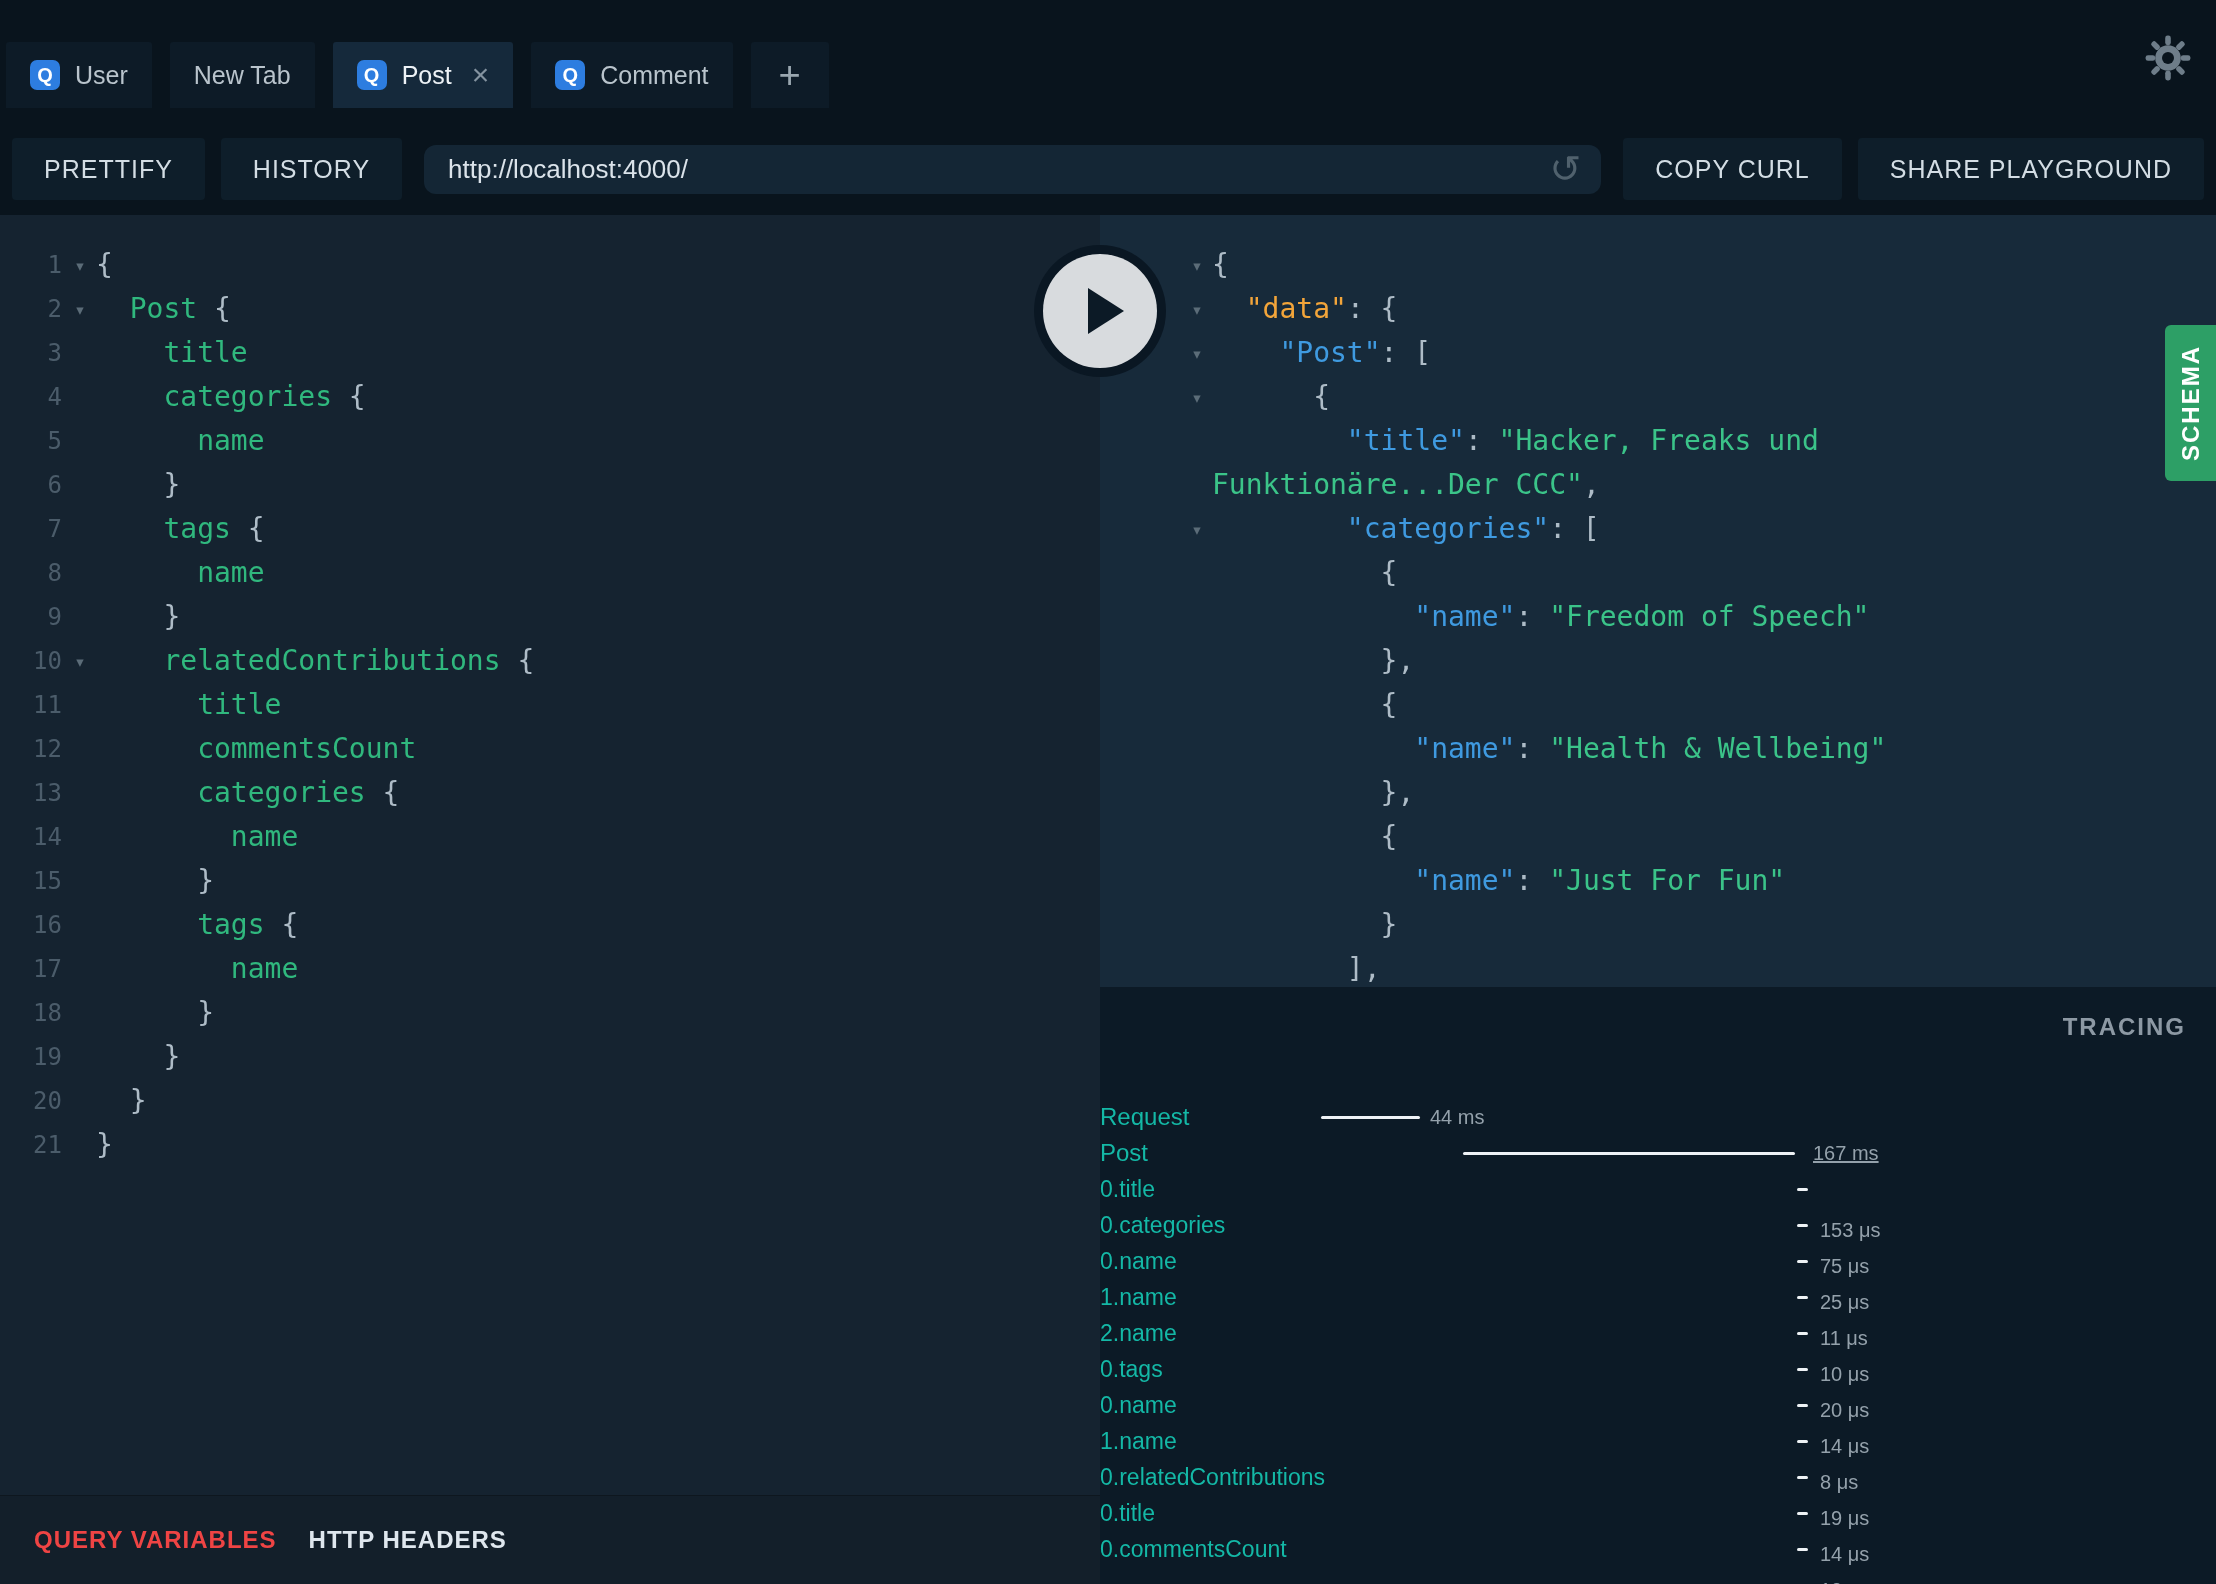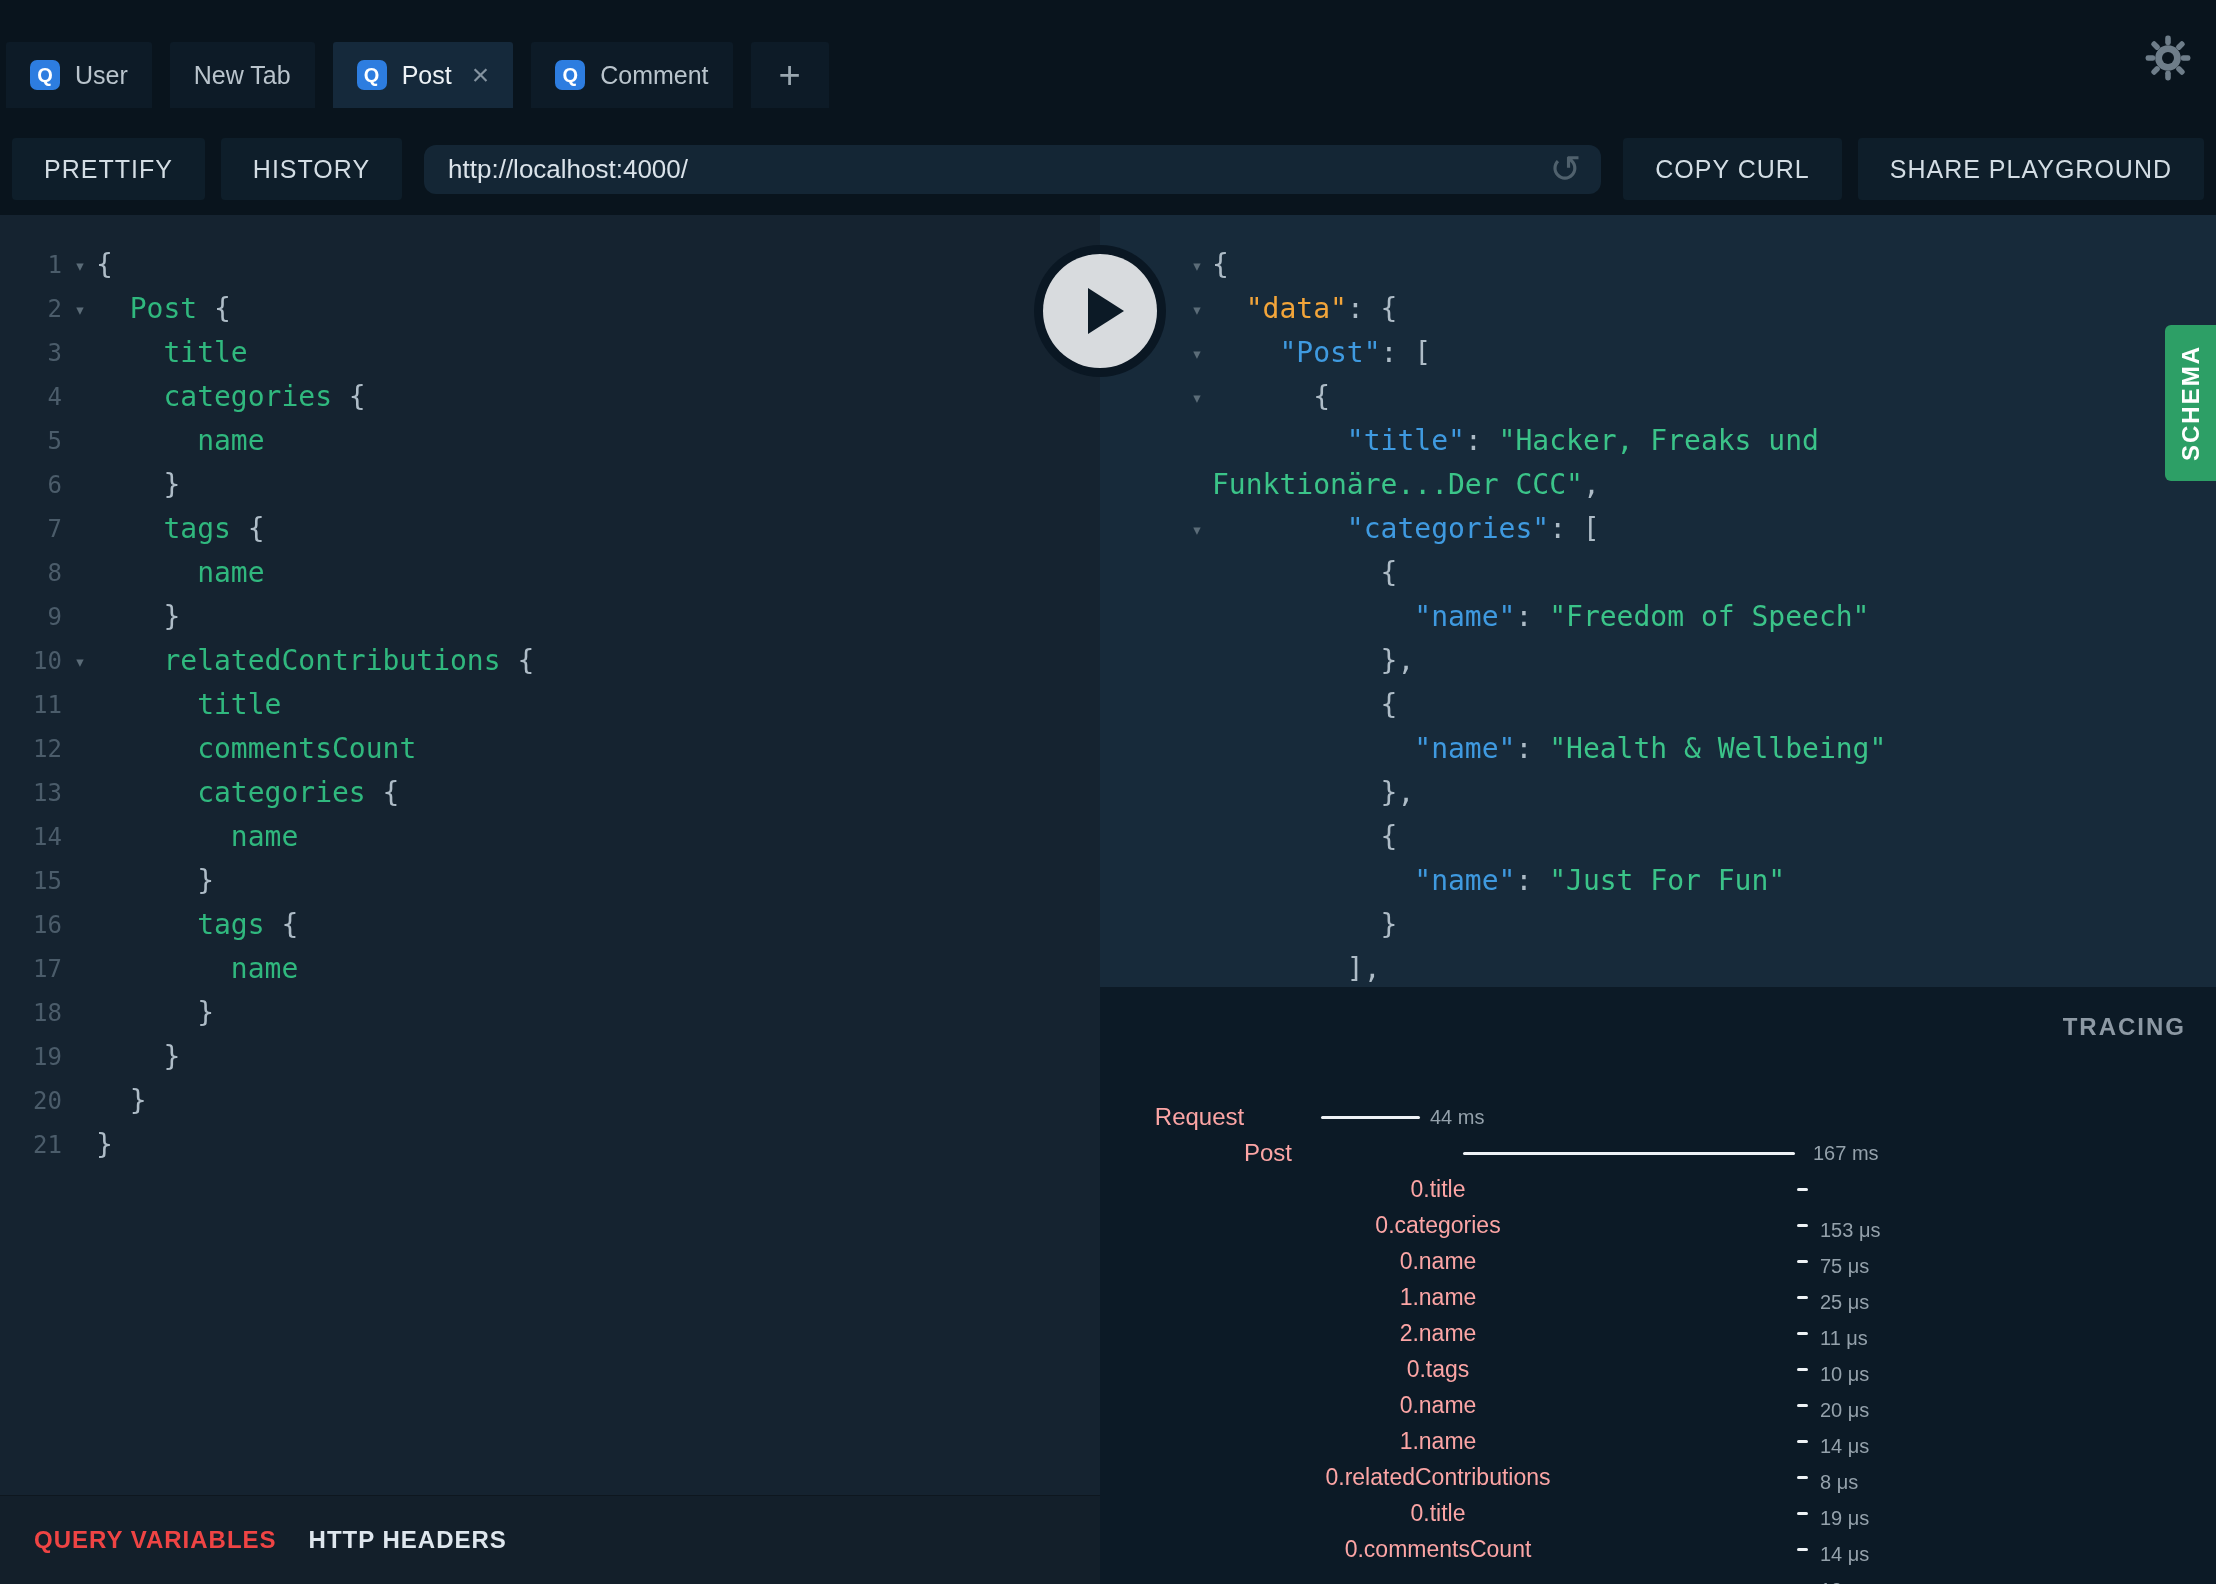--- a/index.html
+++ b/index.html
@@ -66,31 +66,31 @@
        font-family:"DejaVu Sans Mono", monospace; font-size:28px;}
   .resp-line{position:relative; min-height:44px; line-height:44px;}
   .resp-line .fold{position:absolute; left:84px; top:0; width:26px; text-align:center; color:#5b6c78; font-size:19px;}
   .resp-line .txt{display:block; margin-left:112px; width:880px; white-space:pre-wrap;}
 
   
   .tracing{position:absolute; top:772px; left:0; right:0; bottom:0; background:var(--tracing-bg); overflow:hidden;}
   .tracing-title{position:absolute; top:26px; right:30px; color:#8d99a4; font-size:24px; font-weight:bold; letter-spacing:2px;}
   .t-rows{position:absolute; top:112px; left:0; right:0;}
   .t-row{position:relative; height:36px;}
-  .t-label{position:absolute; top:0; line-height:36px; text-align:center; color:#fca5a5; font-size:23px; white-space:nowrap;}
+  .t-label{position:absolute; top:0; line-height:36px; text-align:left; color:#14b8a6; font-size:23px; white-space:nowrap;}
   .lvl0 .t-label{left:0; width:199px; font-size:24px;}
   .lvl1 .t-label{left:0; width:336px; font-size:24px;}
   .lvl2 .t-label{left:0; width:676px;}
   .t-bar{position:absolute; top:17px; height:3px; background:#eef2f5; border-radius:2px;}
   .lvl0 .t-bar{left:221px; width:99px;}
   .lvl1 .t-bar{left:363px; width:332px;}
   .lvl2 .t-bar{left:697px; width:11px;}
   .t-time{position:absolute; top:0; line-height:36px; color:#94a1ab; font-size:20px; white-space:nowrap;}
   .lvl0 .t-time{left:330px;}
-  .lvl1 .t-time{left:713px;}
+  .lvl1 .t-time{left:713px;text-decoration:underline;}
   .lvl2 .t-time{left:720px;margin-top:41px;}
 
   
   .play{position:absolute; left:1034px; top:30px; width:132px; height:132px; border-radius:50%;
        background:#0a1723; display:flex; align-items:center; justify-content:center; z-index:5; cursor:pointer;}
   .play-inner{width:114px; height:114px; border-radius:50%; background:#d8dbde; display:flex; align-items:center; justify-content:center;}
   .play-triangle{width:0; height:0; border-left:36px solid #0c1a26; border-top:23px solid transparent;
        border-bottom:23px solid transparent; margin-left:12px;}
   .schema{position:absolute; right:0; top:110px; width:51px; height:156px; background:var(--schema-green);
        border-radius:6px 0 0 6px; display:flex; align-items:center; justify-content:center; z-index:6; cursor:pointer;}

